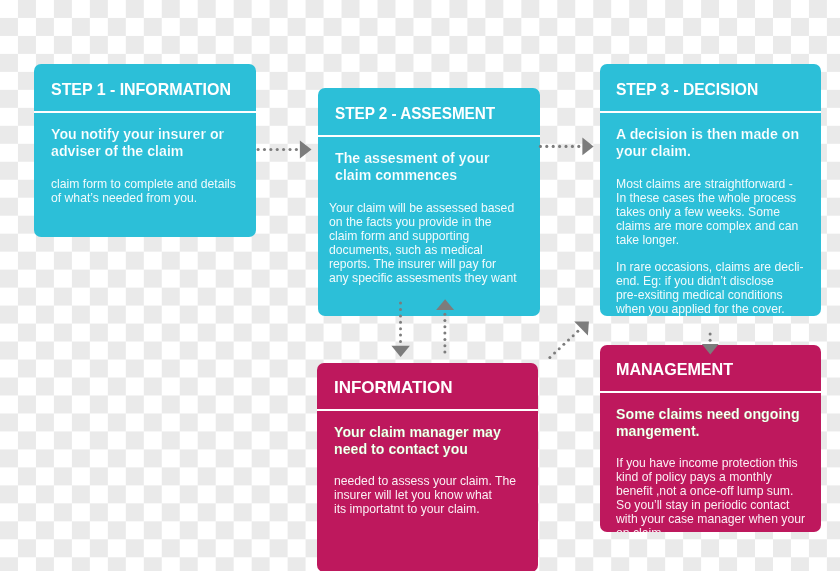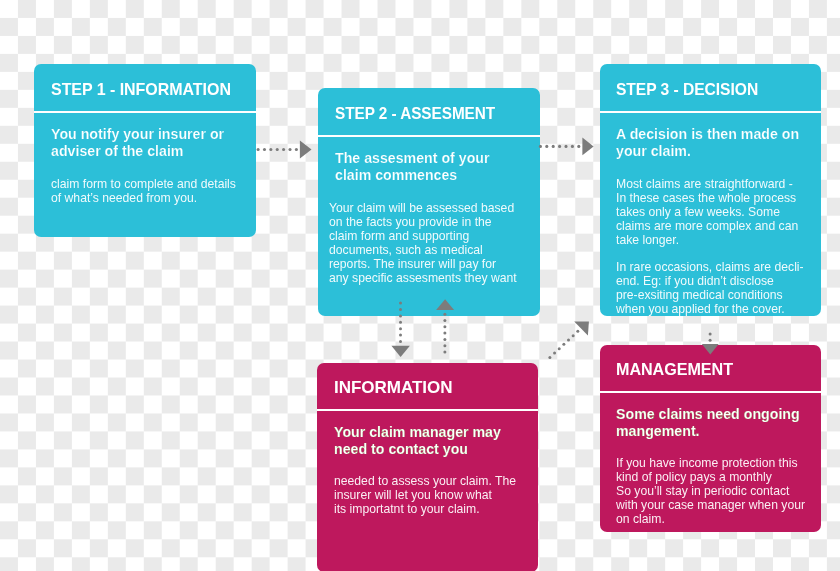--- a/index.html
+++ b/index.html
@@ -102,20 +102,21 @@
   <div class="card green" style="left:600px;top:345px;width:221px;height:187px;">
     <div class="hd" style="left:16px;top:16px;transform:scaleX(0.985);">MANAGEMENT</div>
     <div class="divider" style="top:46.1px;"></div>
     <div class="lead" style="left:16px;top:61px;">
         <span class="ln">Some claims need ongoing</span>
         <span class="ln">mangement.</span>
       </div>
     <div class="bodytext" style="left:16px;top:111px;">
         <span class="ln">If you have income protection this</span>
         <span class="ln">kind of policy pays a monthly</span>
+        <span class="ln">benefit ,not a once-off lump sum.</span>
         <span class="ln">So you’ll stay in periodic contact</span>
         <span class="ln">with your case manager when your</span>
         <span class="ln">on claim.</span>
       </div>
   </div>
 
   <svg class="arrows" width="840" height="571" viewBox="0 0 840 571">
     <g id="connector-gfx" fill="#7c7c7c" stroke="none">
         <g>
           <g>

